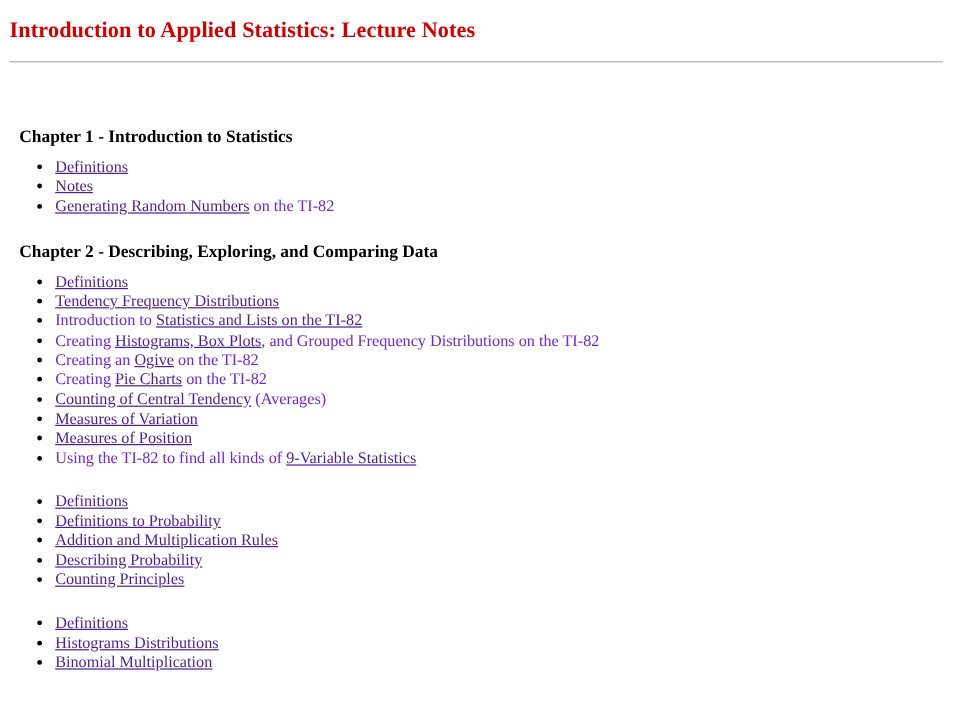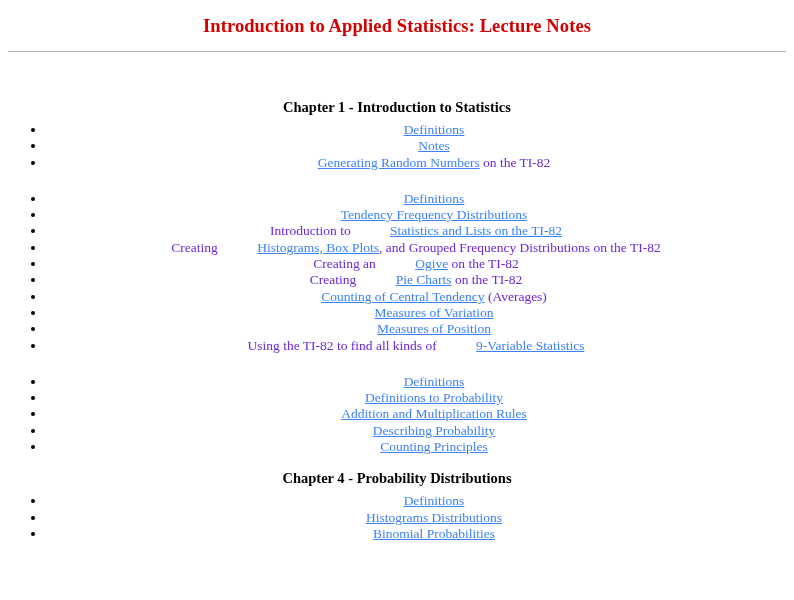--- a/index.html
+++ b/index.html
@@ -10,21 +10,20 @@
   body {
     width: 794px;
     height: 600px;
     overflow: hidden;
     font-family: "Liberation Serif", serif;
     color: #000000;
   }
   .page {
     padding: 8px 8px 0 8px;
     box-sizing: border-box;
-    text-align: center;
   }
   h1.doc-title {
     font-family: "Liberation Serif", serif;
     font-size: 18.5px;
     font-weight: bold;
     color: #d40000;
     margin: 8px 0 0 0;
     letter-spacing: 0.1px;
   }
   hr.rule {
@@ -34,39 +33,38 @@
     height: 0;
   }
   .chapter-block {
     margin-top: 0;
   }
   h2.chapter-heading {
     font-family: "Liberation Serif", serif;
     font-size: 14.5px;
     font-weight: bold;
     color: #000000;
-    margin: 1px;
+    margin: 8px;
     padding: 0;
   }
   ul.topic-list {
     list-style-type: disc;
     margin: 6px 0 0 0;
     padding-left: 38px;
   }
   ul.topic-list li {
     font-size: 13.5px;
     line-height: 16.3px;
     margin: 0;
     padding: 0;
   }
   a.topic-link {
-    color: #3b82f6;
+    color: #4c1d95;
     text-decoration: underline;
     cursor: pointer;
-    margin-left: 36px;
   }
   .plain {
     color: #6d28d9;
   }
   .spacer-1 { height: 46px; }
   .spacer-ch { height: 14px; }
 </style>
 </head>
 <body>
 
@@ -78,20 +76,21 @@
       <div class="chapter-block">
         <h2 class="chapter-heading">Chapter 1 - Introduction to Statistics</h2>
         <ul class="topic-list">
           <li class="topic-item"><a class="topic-link" href="#">Definitions</a></li>
           <li class="topic-item"><a class="topic-link" href="#">Notes</a></li>
           <li class="topic-item"><a class="topic-link" href="#">Generating Random Numbers</a><span class="plain"> on the TI-82</span></li>
         </ul>
       </div>
       <div class="spacer-ch"></div>
       <div class="chapter-block">
+        <h2 class="chapter-heading">Chapter 2 - Describing, Exploring, and Comparing Data</h2>
         <ul class="topic-list">
           <li class="topic-item"><a class="topic-link" href="#">Definitions</a></li>
           <li class="topic-item"><a class="topic-link" href="#">Tendency Frequency Distributions</a></li>
           <li class="topic-item"><span class="plain">Introduction to </span><a class="topic-link" href="#">Statistics and Lists on the TI-82</a></li>
           <li class="topic-item"><span class="plain">Creating </span><a class="topic-link" href="#">Histograms, Box Plots</a><span class="plain">, and Grouped Frequency Distributions on the TI-82</span></li>
           <li class="topic-item"><span class="plain">Creating an </span><a class="topic-link" href="#">Ogive</a><span class="plain"> on the TI-82</span></li>
           <li class="topic-item"><span class="plain">Creating </span><a class="topic-link" href="#">Pie Charts</a><span class="plain"> on the TI-82</span></li>
           <li class="topic-item"><a class="topic-link" href="#">Counting of Central Tendency</a><span class="plain"> (Averages)</span></li>
           <li class="topic-item"><a class="topic-link" href="#">Measures of Variation</a></li>
           <li class="topic-item"><a class="topic-link" href="#">Measures of Position</a></li>
@@ -103,21 +102,20 @@
         <ul class="topic-list">
           <li class="topic-item"><a class="topic-link" href="#">Definitions</a></li>
           <li class="topic-item"><a class="topic-link" href="#">Definitions to Probability</a></li>
           <li class="topic-item"><a class="topic-link" href="#">Addition and Multiplication Rules</a></li>
           <li class="topic-item"><a class="topic-link" href="#">Describing Probability</a></li>
           <li class="topic-item"><a class="topic-link" href="#">Counting Principles</a></li>
         </ul>
       </div>
       <div class="spacer-ch"></div>
       <div class="chapter-block">
-        <h2 class="chapter-heading">Chapter 4 - Probability Distributions</h2>
         <ul class="topic-list">
           <li class="topic-item"><a class="topic-link" href="#">Definitions</a></li>
           <li class="topic-item"><a class="topic-link" href="#">Histograms Distributions</a></li>
-          <li class="topic-item"><a class="topic-link" href="#">Binomial Probabilities</a></li>
+          <li class="topic-item"><a class="topic-link" href="#">Binomial Multiplication</a></li>
         </ul>
       </div>
     </div>
 </div>
 
 </body></html>

